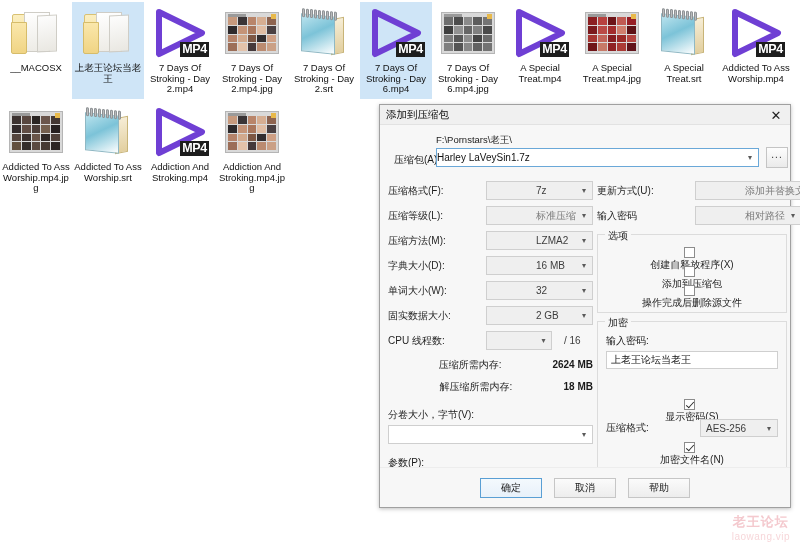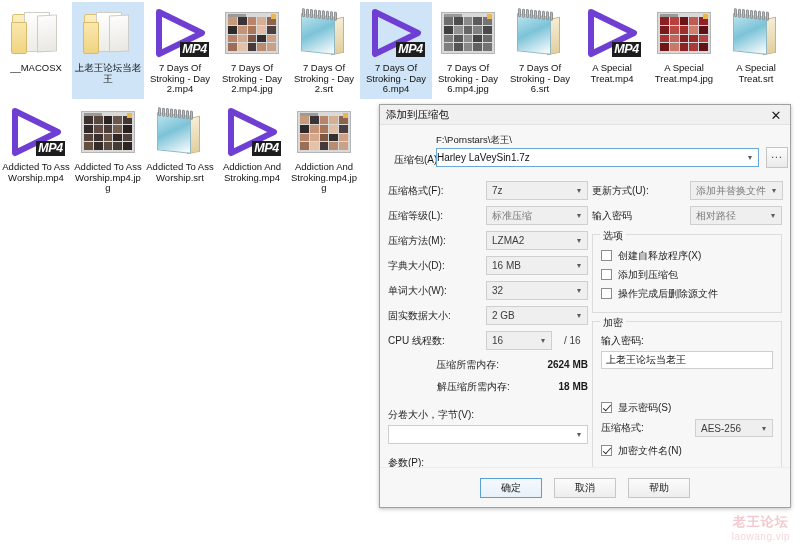--- a/index.html
+++ b/index.html
@@ -33,21 +33,20 @@
     justify-content: flex-start;
   }
   .file-cell.selected {
     background: #cfe5f7;
   }
   .icon-wrap {
     width: 60px; height: 56px;
     position: relative;
     display: flex; align-items: center; justify-content: center;
     margin-bottom: 2px;
-    font-style: italic;
   }
   .file-label {
     font-size: 9.5px;
     line-height: 10.5px;
     color: #111;
     text-align: center;
     width: 70px;
     word-wrap: break-word;
     overflow-wrap: break-word;
     overflow: hidden;
@@ -238,21 +237,21 @@
   .field-row {
     display: flex; align-items: center;
     height: 21px; margin-bottom: 4px;
   }
   .field-row .lbl { width: 98px; flex: none; font-size: 10px; }
   .combo {
     flex: 1; height: 19px;
     background: #efefef;
     border: 1px solid #cfcfcf;
     display: flex; align-items: center;
-    font-size: 10px; color: #3d3d3d;
+    font-size: 10px; color: #3d3d3d; padding-left: 44px;
   }
   .combo.dim { color: #7b7b7b; }
   .combo .val { flex: 1; padding-left: 5px; white-space: nowrap; overflow: hidden; }
   .combo.narrow { flex: none; width: 66px; }
   .suffix { margin-left: 12px; font-size: 10px; color: #3d3d3d; }
 
   .mem-row {
     display: flex; align-items: center;
     height: 19px; margin-bottom: 3px; text-align: center;
   }
@@ -274,21 +273,21 @@
     position: relative;
     padding: 12px 8px 8px 8px;
     margin-top: 8px;
   }
   .group > .group-title {
     position: absolute; left: 7px; top: -6px;
     background: #f7f7f7;
     padding: 0 3px;
     font-size: 10px; color: #1f1f1f;
   }
-  .chk-row { display: flex; align-items: center; height: 17px; margin-bottom: 2px; }
+  .chk-row { display: flex; align-items: center; height: 17px; margin-bottom: 2px; flex-direction: column; }
   .chk {
     width: 11px; height: 11px;
     background: #fff;
     border: 1px solid #8c8c8c;
     margin-right: 6px;
     flex: none;
     position: relative;
   }
   .chk.checked::after {
     content: "";
@@ -464,40 +463,20 @@
               <i style="background:#888"></i>
               <i style="background:#626262"></i>
               <i style="background:#737373"></i>
             </div>
           </div>
         </div>
         <div class="file-label">7 Days Of Stroking - Day 6.mp4.jpg</div>
       </div>
       <div class="file-cell">
         <div class="icon-wrap">
-          <div class="ic-srt">
-            <span class="pages"></span>
-            <span class="pad"></span>
-            <span class="spiral">
-              <i></i>
-              <i></i>
-              <i></i>
-              <i></i>
-              <i></i>
-              <i></i>
-              <i></i>
-              <i></i>
-              <i></i>
-            </span>
-          </div>
-        </div>
-        <div class="file-label">7 Days Of Stroking - Day 6.srt</div>
-      </div>
-      <div class="file-cell">
-        <div class="icon-wrap">
           <div class="ic-mp4">
             <svg width="56" height="50" viewBox="0 0 56 50">
               <path d="M7 4 L50 25 L7 46 Z" fill="none" stroke="#6f3fd4" stroke-width="6" stroke-linejoin="round"></path>
             </svg>
             <span class="tag">MP4</span>
           </div>
         </div>
         <div class="file-label">A Special Treat.mp4</div>
       </div>
       <div class="file-cell">

